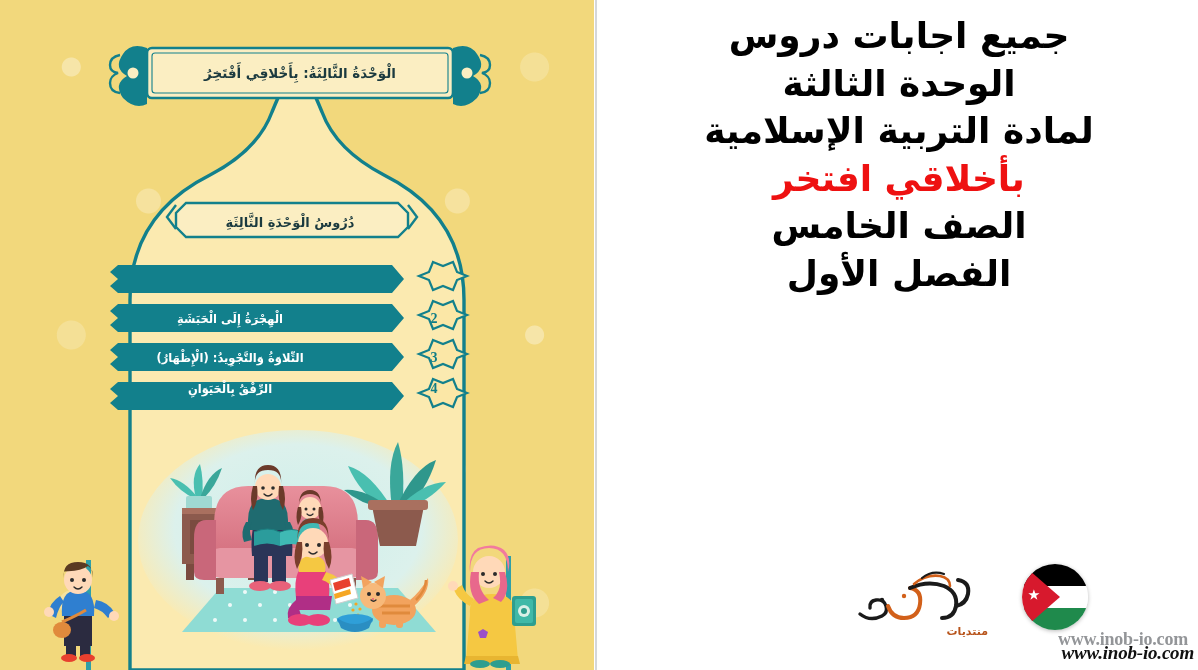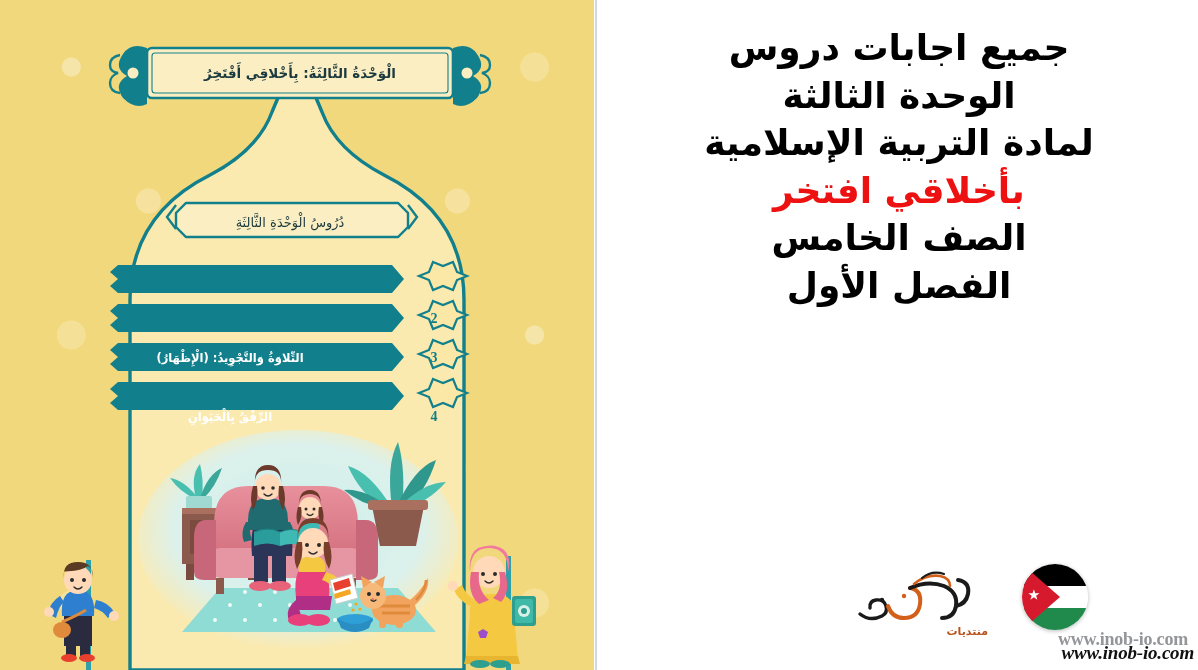--- a/index.html
+++ b/index.html
@@ -53,21 +53,21 @@
     position:absolute;left:150px;top:50px;width:300px;height:46px;
     display:flex;align-items:center;justify-content:center;
     font-family:"DejaVu Sans","Liberation Sans",sans-serif;
     font-size:13.5px;font-weight:700;color:#1b3a3f;
     direction:rtl;letter-spacing:.2px;white-space:nowrap;
   }
   .subtitle-text{
     position:absolute;left:190px;top:205px;width:200px;height:34px;
     display:flex;align-items:center;justify-content:center;
     font-family:"DejaVu Sans","Liberation Sans",sans-serif;
-    font-size:13px;font-weight:400;color:#1b3a3f;
+    font-size:13px;font-weight:700;color:#1b3a3f;
     direction:rtl;white-space:nowrap;
   }
   
   .lesson-row{position:absolute;left:60px;width:400px;height:30px;}
   .lesson-label{
     position:absolute;left:0;top:0;width:340px;height:30px;
     display:flex;align-items:center;justify-content:center;
     color:#ffffff;direction:rtl;
     font-family:"DejaVu Sans","Liberation Sans",sans-serif;
     font-size:11.5px;font-weight:700;white-space:nowrap;
@@ -80,21 +80,21 @@
   }
 
   
   .divider{flex:0 0 6px;width:6px;height:670px;
     background:linear-gradient(to right,#ffffff 0,#ffffff 1px,#d4d7db 1px,#d4d7db 3px,#ffffff 3px,#ffffff 6px);}
 
   
   .panel{
     position:relative;flex:1 1 auto;height:670px;background:#ffffff;
     display:flex;flex-direction:column;align-items:center;
-    padding-top:24px;box-sizing:border-box;
+    padding-top:12px;box-sizing:border-box;
   }
   .heading{
     direction:rtl;text-align:center;
     font-family:"DejaVu Sans","Liberation Sans",sans-serif;
     font-weight:700;color:#000000;
     font-size:36px;line-height:1.32;
     width:560px;
   }
   .heading.red{color:#ee1111;}
   .logo-wrap{
@@ -385,27 +385,28 @@
           <ellipse cx="500" cy="664" rx="10" ry="4" fill="#2e9e8f"></ellipse>
         </g>
       </g>
     </svg>
 
     <div class="banner-text">الْوَحْدَةُ الثَّالِثَةُ: بِأَخْلاقِي أَفْتَخِرُ</div>
 
     <div class="subtitle-text">دُرُوسُ الْوَحْدَةِ الثَّالِثَةِ</div>
 
     <div class="lesson-row" style="top:304px">
+      <div class="lesson-label">الْهِجْرَةُ إِلَى الْحَبَشَةِ</div>
       <div class="lesson-num">2</div>
     </div>
     <div class="lesson-row" style="top:343px">
       <div class="lesson-label">التِّلاوَةُ وَالتَّجْوِيدُ: (الْإِظْهَارُ)</div>
       <div class="lesson-num">3</div>
     </div>
-    <div class="lesson-row" style="top:402px">
+    <div class="lesson-row" style="top:374px">
       <div class="lesson-label">الرِّفْقُ بِالْحَيَوَانِ</div>
       <div class="lesson-num">4</div>
     </div>
   </div>
 
   <div class="divider"></div>
 
   <div class="panel">
     <div class="heading">جميع اجابات دروس</div>
     <div class="heading">الوحدة الثالثة</div>

